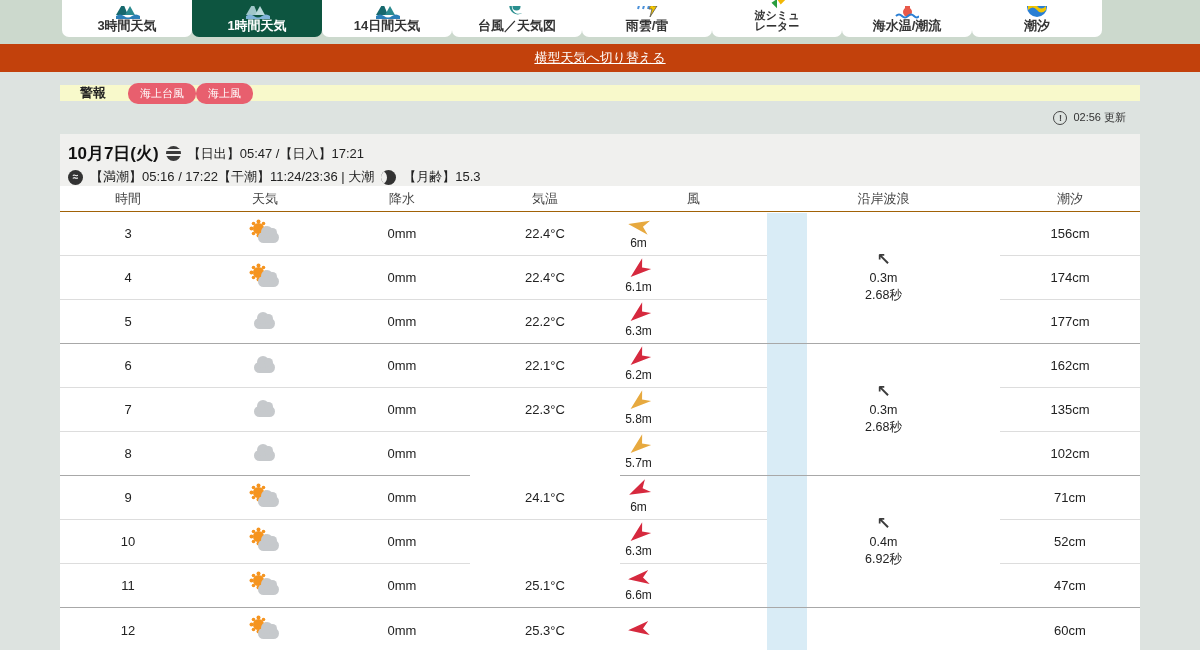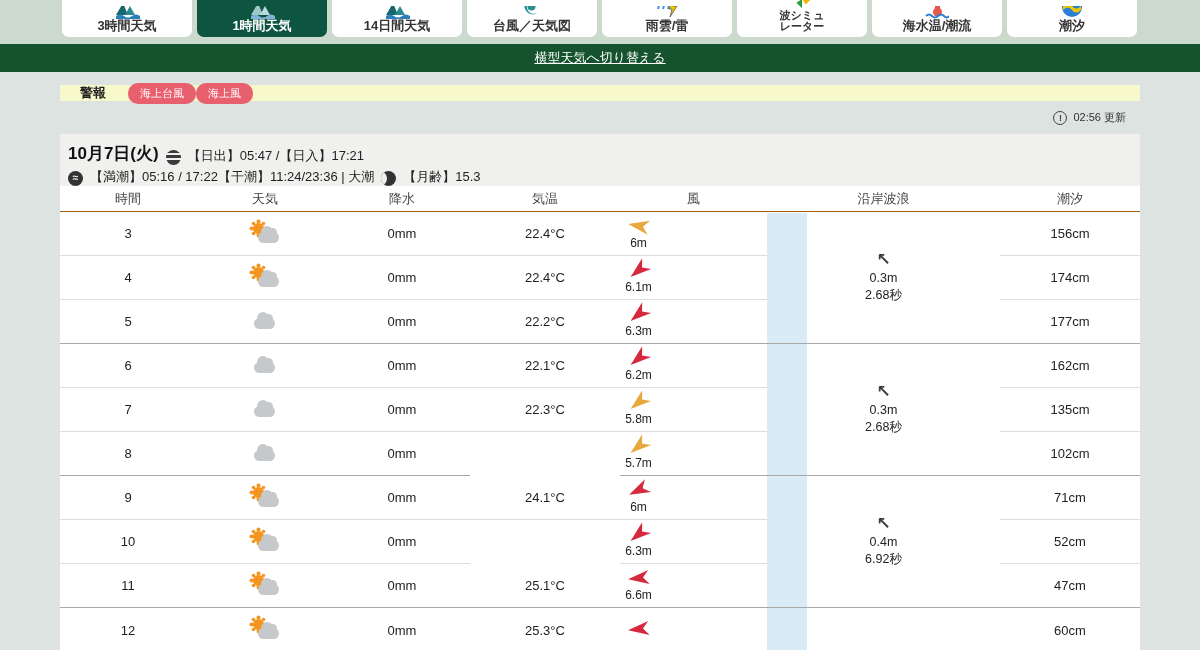--- a/index.html
+++ b/index.html
@@ -1,52 +1,52 @@
 <!DOCTYPE html>
 <html><head>
 <meta charset="utf-8">
 <style>
   * { margin:0; padding:0; box-sizing:border-box; }
   html,body { width:1200px; height:650px; overflow:hidden; }
   body { font-family:"Liberation Sans","DejaVu Sans",sans-serif; background:#dde3e0; }
 
   
   .top { background:#ccd9cd; padding:0 0 7px 62px; }
-  .tabs { display:flex; gap:5px; }
+  .tabs { display:flex; }
   .tab { width:130px; height:37px; background:#fff; border-radius:0 0 7px 7px;
          display:flex; flex-direction:column; align-items:center; justify-content:flex-end;
          padding-bottom:4px; cursor:pointer; }
   .tab.active { background:#0d5540; }
   .ticon { height:13px; overflow:hidden; display:flex; align-items:flex-end; justify-content:center; }
   .ticon svg { display:block; }
   .tlabel { font-size:13px; font-weight:bold; color:#333; line-height:1.05; text-align:center; }
   .tab.active .tlabel { color:#fff; }
   .tlabel.small { font-size:11px; }
   .tlabel.small span { display:block; }
 
   
-  .banner { height:28px; background:#14532d; display:flex; align-items:center; justify-content:center; }
+  .banner { height:28px; background:#c2410c; display:flex; align-items:center; justify-content:center; }
   .banner a { color:#fff; font-size:13px; text-decoration:underline; cursor:pointer; }
 
   
   .wrap { margin:0 60px; }
   .warnbar { margin-top:13px; height:16px; background:#f8f9cb; display:flex; align-items:center; padding-left:20px; }
   .warnlabel { font-size:13px; font-weight:bold; color:#222; }
   .badges { display:flex; margin-left:22px; }
   .badge { background:#e85f6e; color:#fff; font-size:11px; border-radius:10px; padding:3px 12px; cursor:pointer; }
 
   
   .updrow { height:33px; display:flex; align-items:center; justify-content:flex-end; padding-right:14px; }
   .updrow span.txt { font-size:11px; color:#333; }
   .iicon { display:inline-flex; width:14px; height:14px; border:1px solid #444; border-radius:50%;
            align-items:center; justify-content:center; font-size:9px; font-weight:bold; color:#444; margin-right:6px; }
 
   
   .datehead { background:#f0f0ee; padding:8px 8px 8px 8px; height:52px; }
-  .dline { display:flex; align-items:flex-end; gap:7px; }
+  .dline { display:flex; align-items:center; gap:7px; }
   .dline1 { margin-bottom:3px; }
   .ddate { font-size:17px; font-weight:bold; color:#111; }
   .dtxt { font-size:13px; color:#222; }
   .cicon { width:15px; height:15px; border-radius:50%; display:inline-block; position:relative; overflow:hidden; flex:none; }
   .sunrise { background:linear-gradient(#3a3a3a 0 3px,#f0f0ee 3px 5px,#3a3a3a 5px 8px,#f0f0ee 8px 10px,#3a3a3a 10px 15px); }
   .waveic { background:#333; color:#fff; font-size:10px; font-weight:bold; text-align:center; line-height:14px; }
   .moonic { background:#333; }
   .moonic::before { content:""; position:absolute; left:-4px; top:1px; width:10px; height:13px; border-radius:50%; background:#f0f0ee; }
 
   

